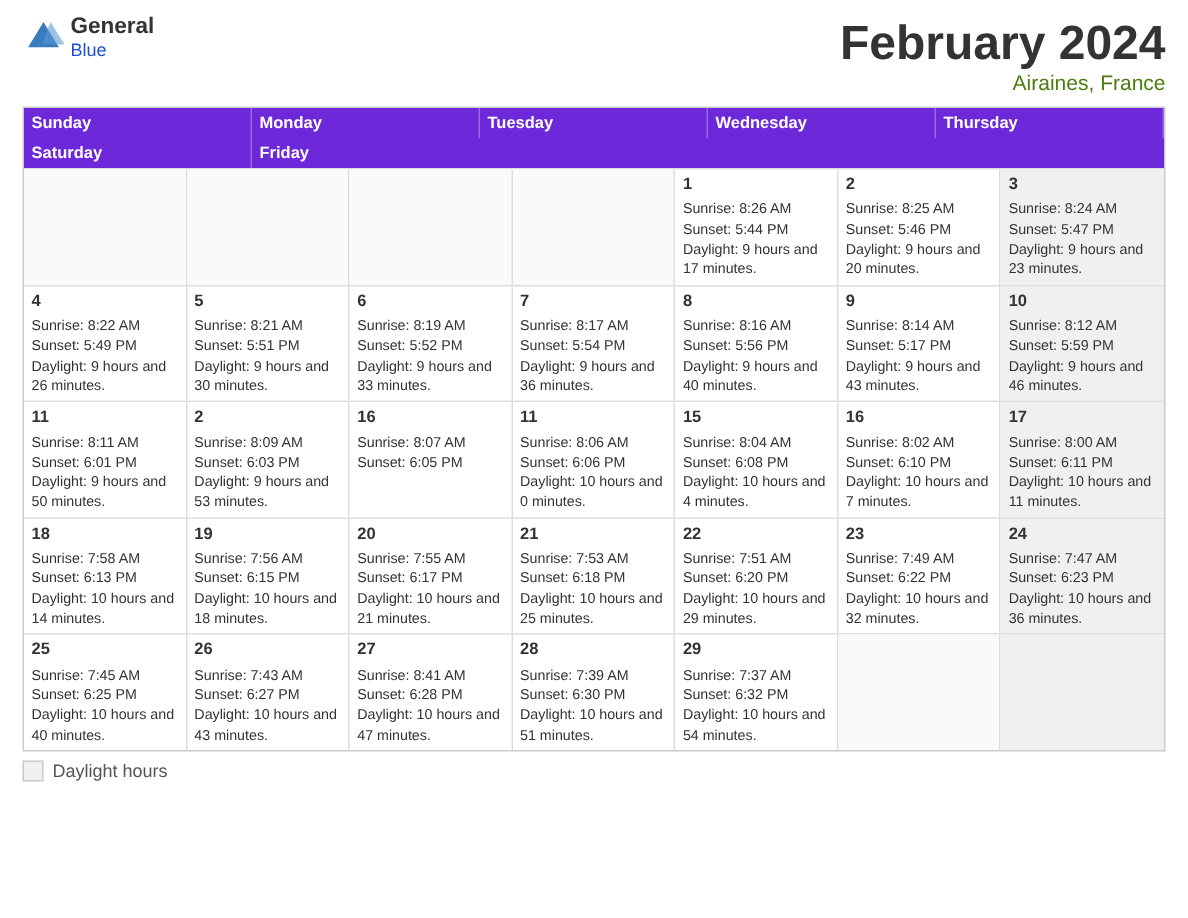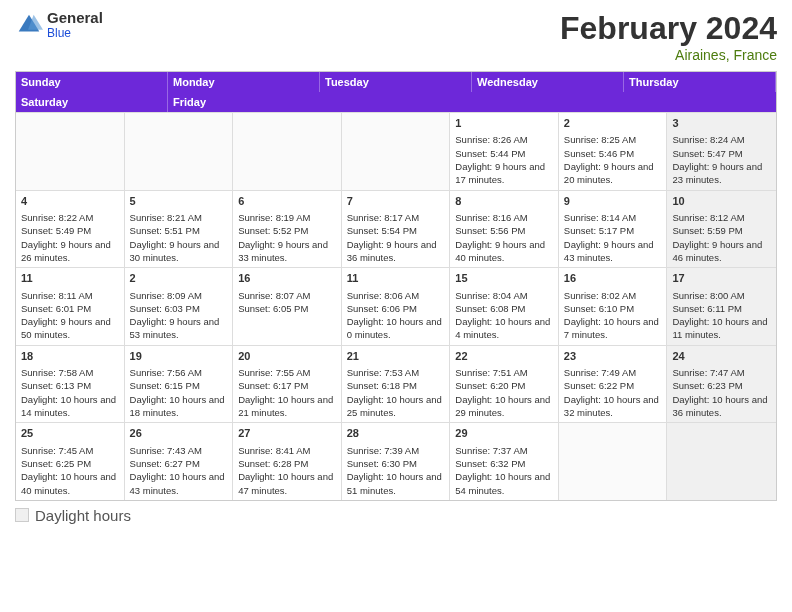--- a/index.html
+++ b/index.html
@@ -104,21 +104,21 @@
       font-weight: bold;
       color: #333;
       display: block;
       margin-bottom: 2px;
     }
     .legend {
       display: flex;
       align-items: center;
       gap: 6px;
       margin-top: 6px;
-      font-size: 15px;
+      font-size: 12px;
       color: #555;
     }
     .legend-box {
       width: 14px;
       height: 14px;
       background: #f0f0f0;
       border: 1px solid #ccc;
     }
   </style>
 </head>

